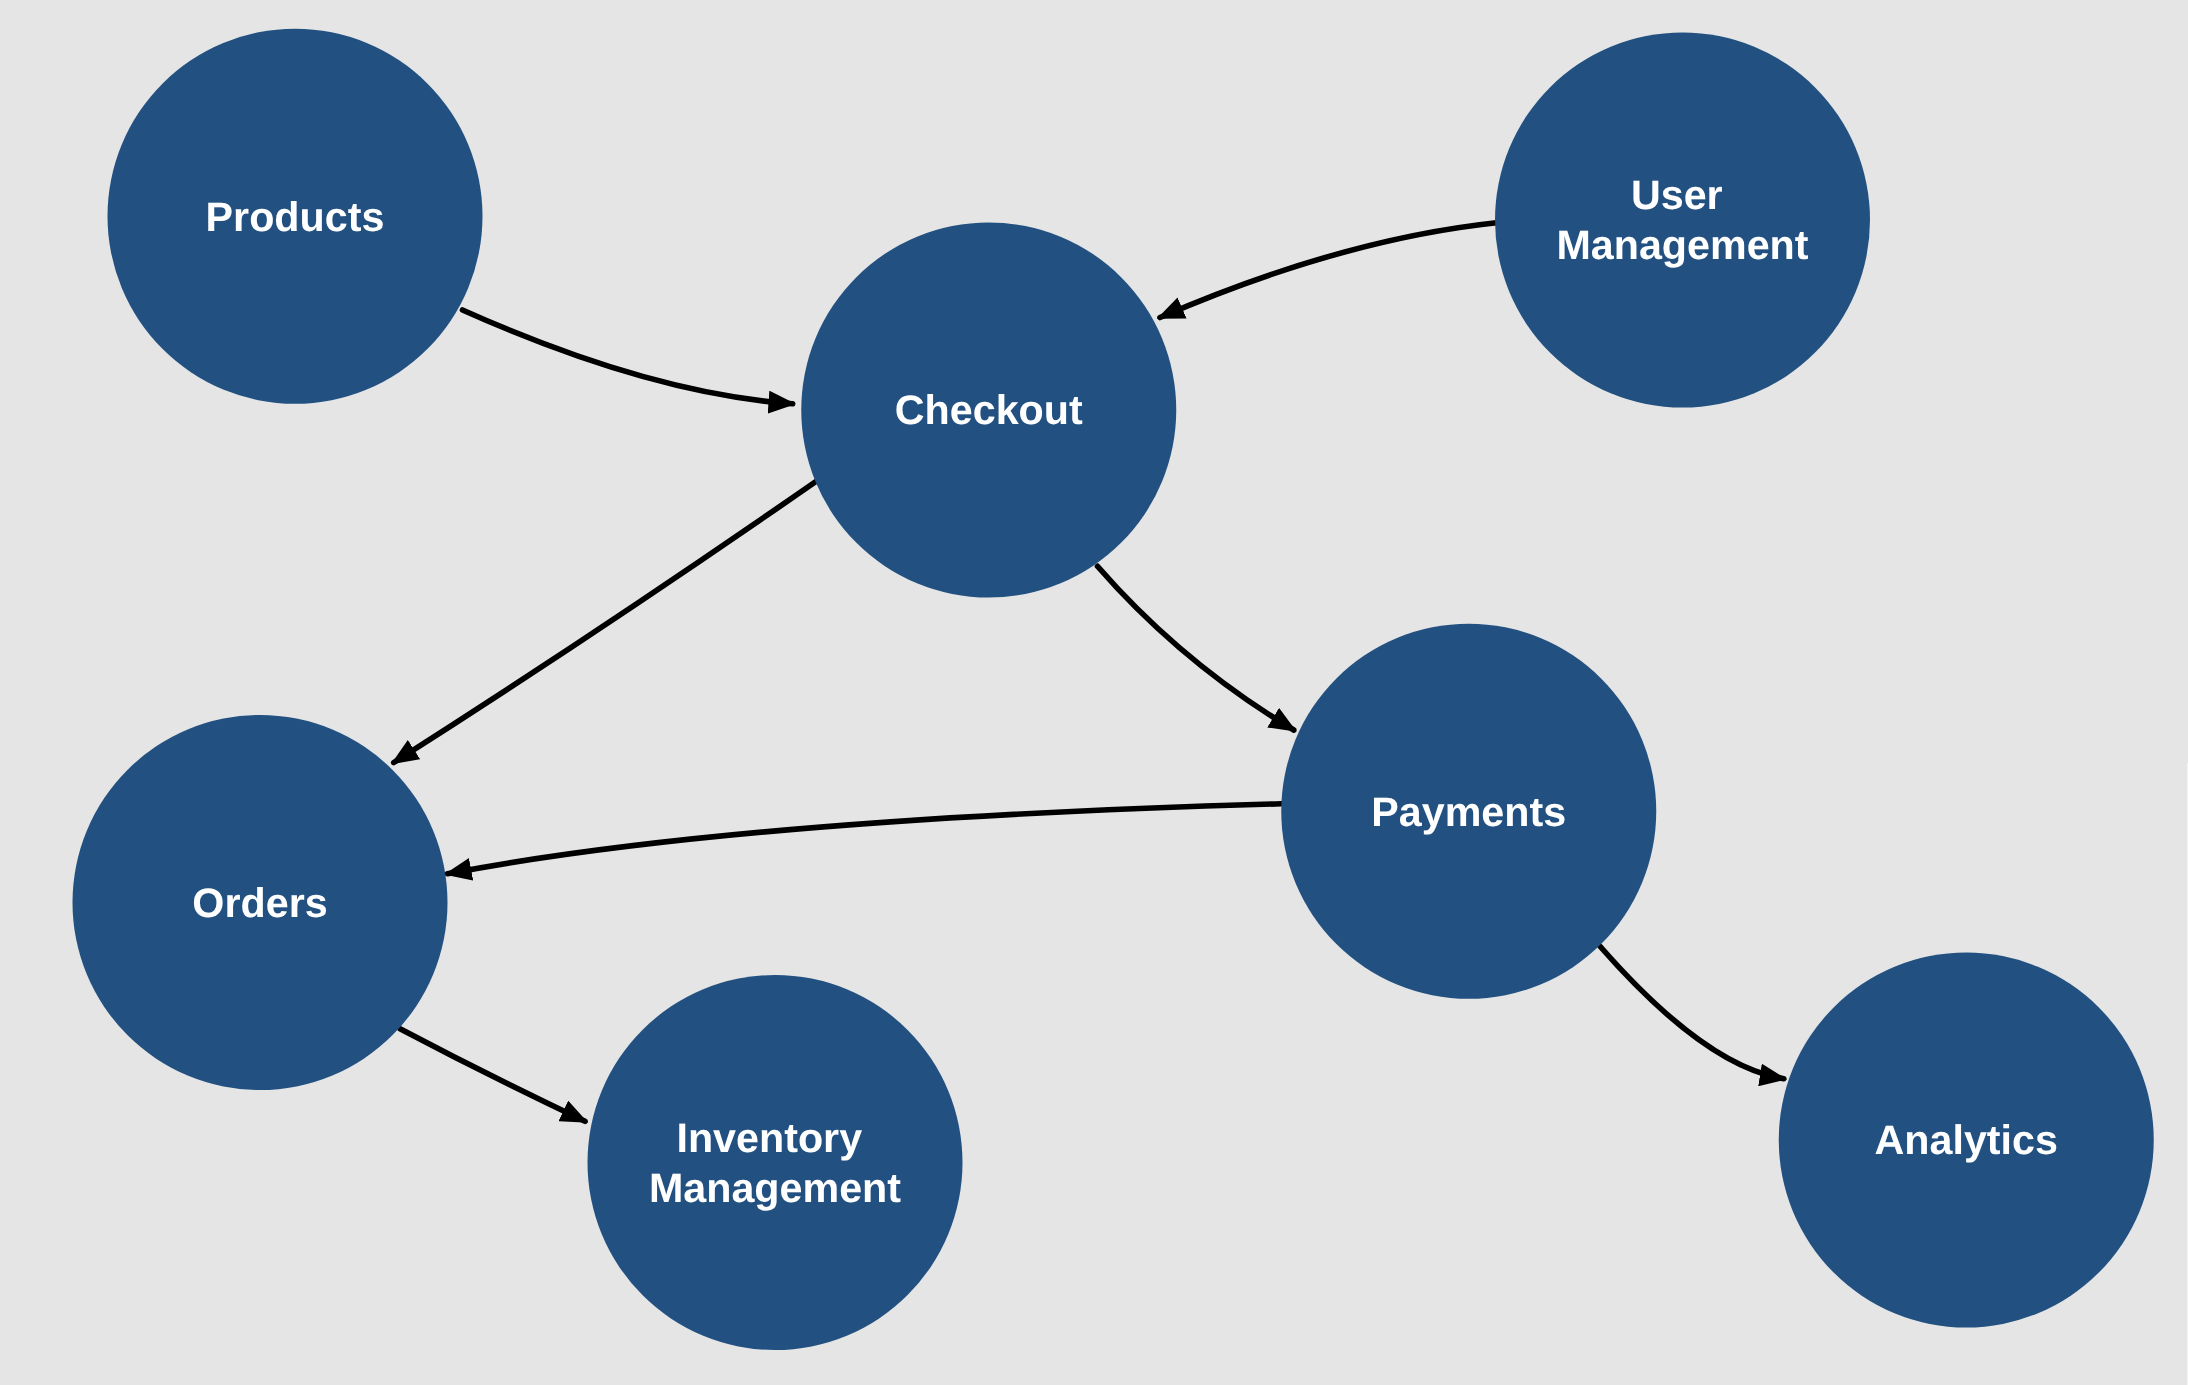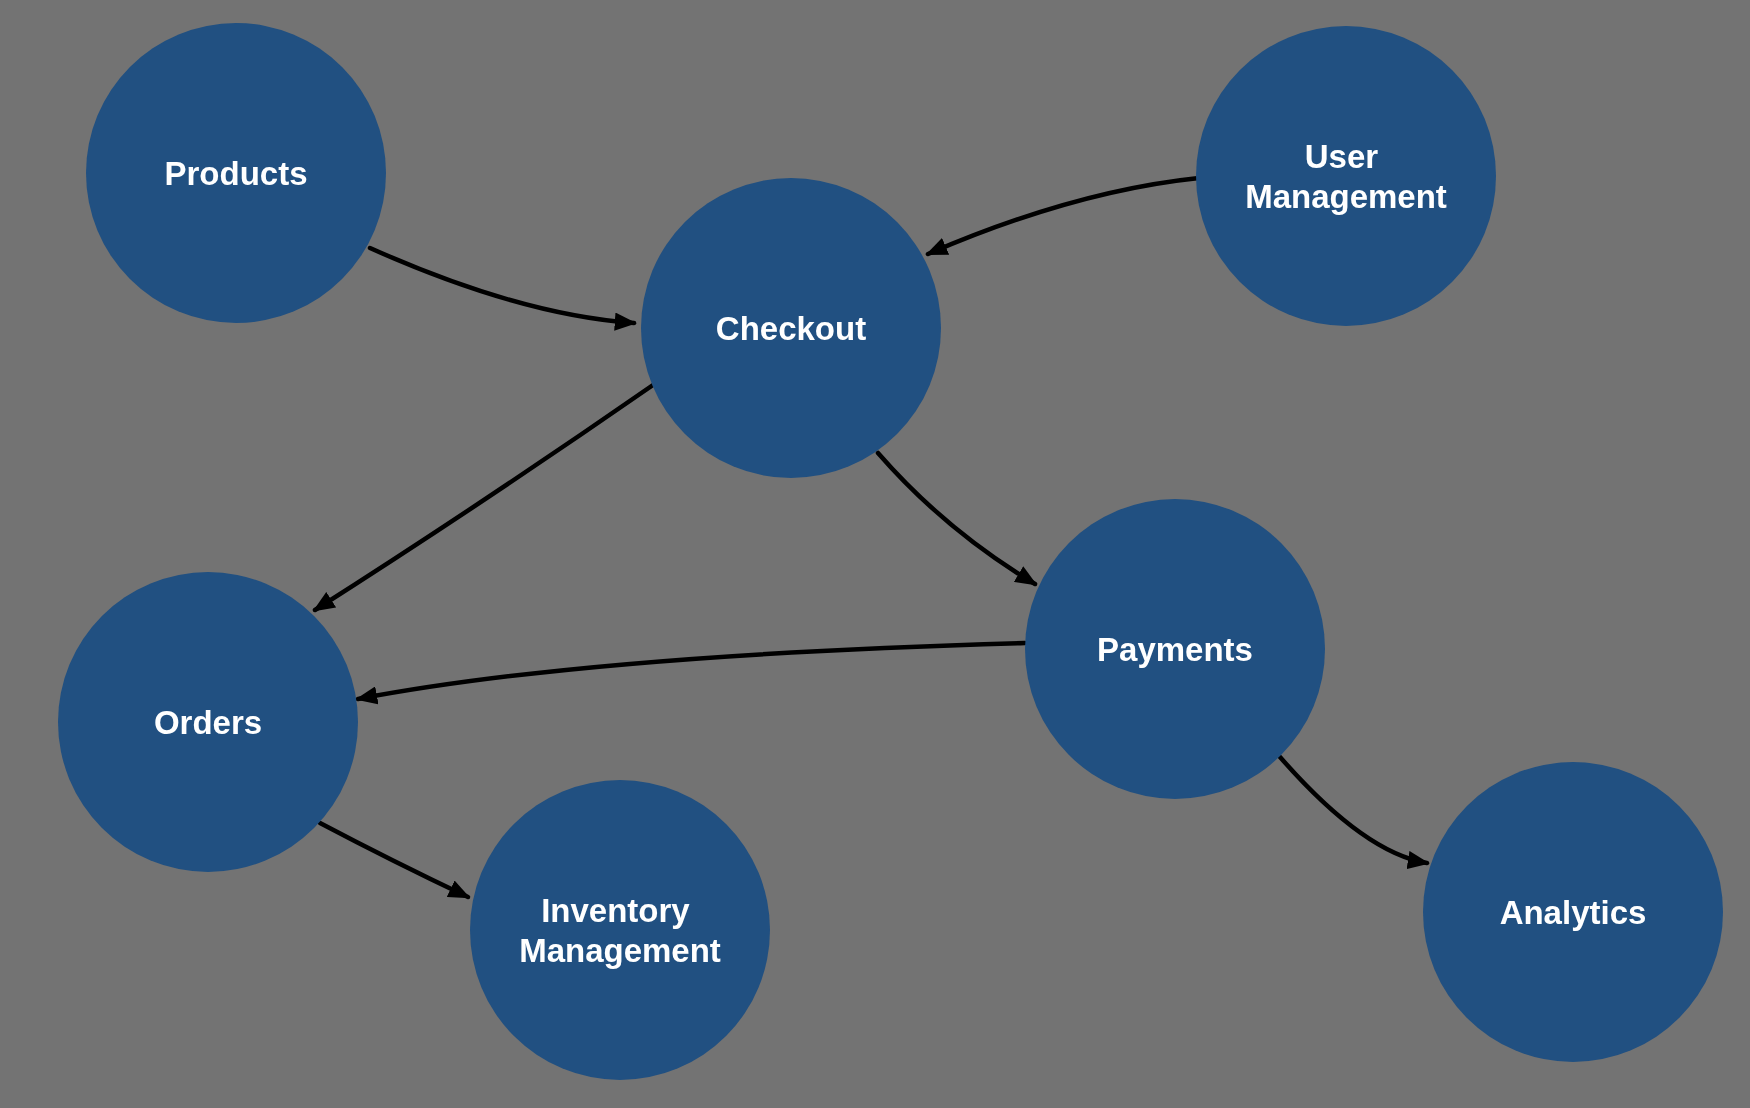--- a/index.html
+++ b/index.html
@@ -5,21 +5,21 @@
   html, body {
     margin: 0;
     padding: 0;
     background: #ffffff;
     font-family: "Liberation Sans", sans-serif;
   }
   .canvas-wrap {
     width: 1750px;
     height: 1108px;
     position: relative;
-    background: #737373;
+    background: #e5e5e5;
     overflow: hidden;
   }
   svg { display: block; }
   .edge {
     fill: none;
     stroke-width: 4.5px;
     stroke-linecap: round;
   }
   .node-circle { cursor: default; }
   .node-label {

